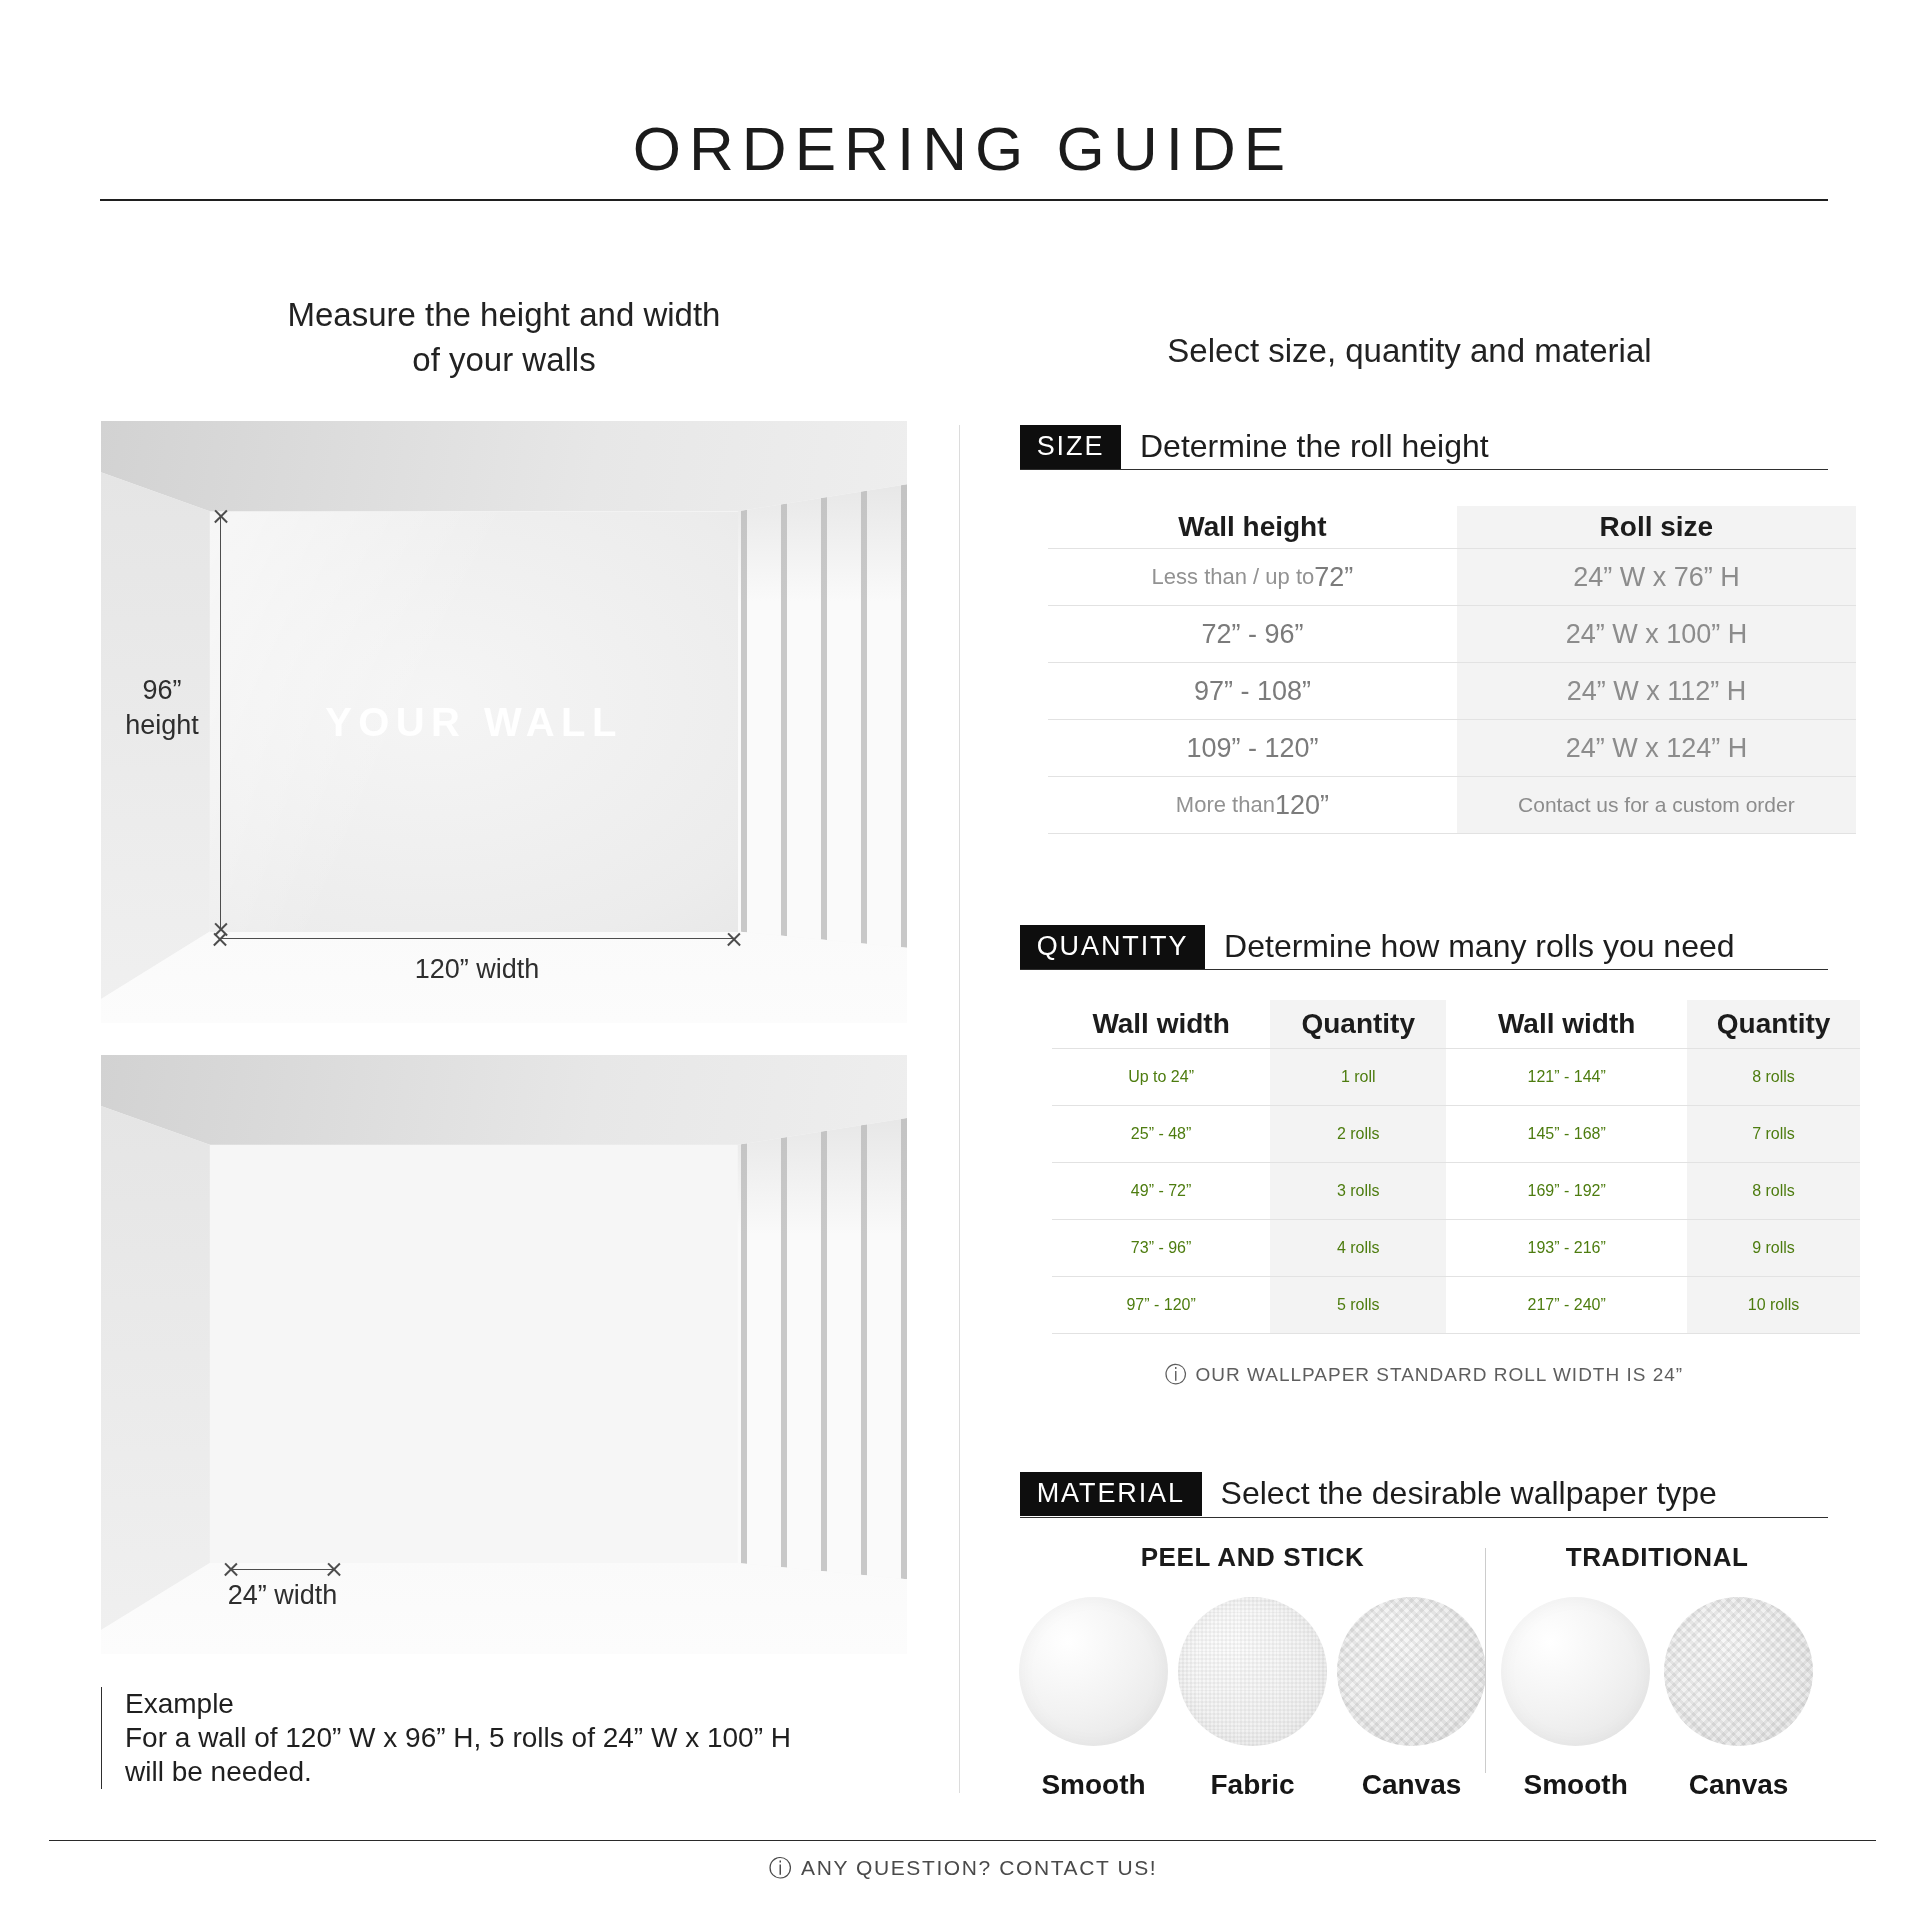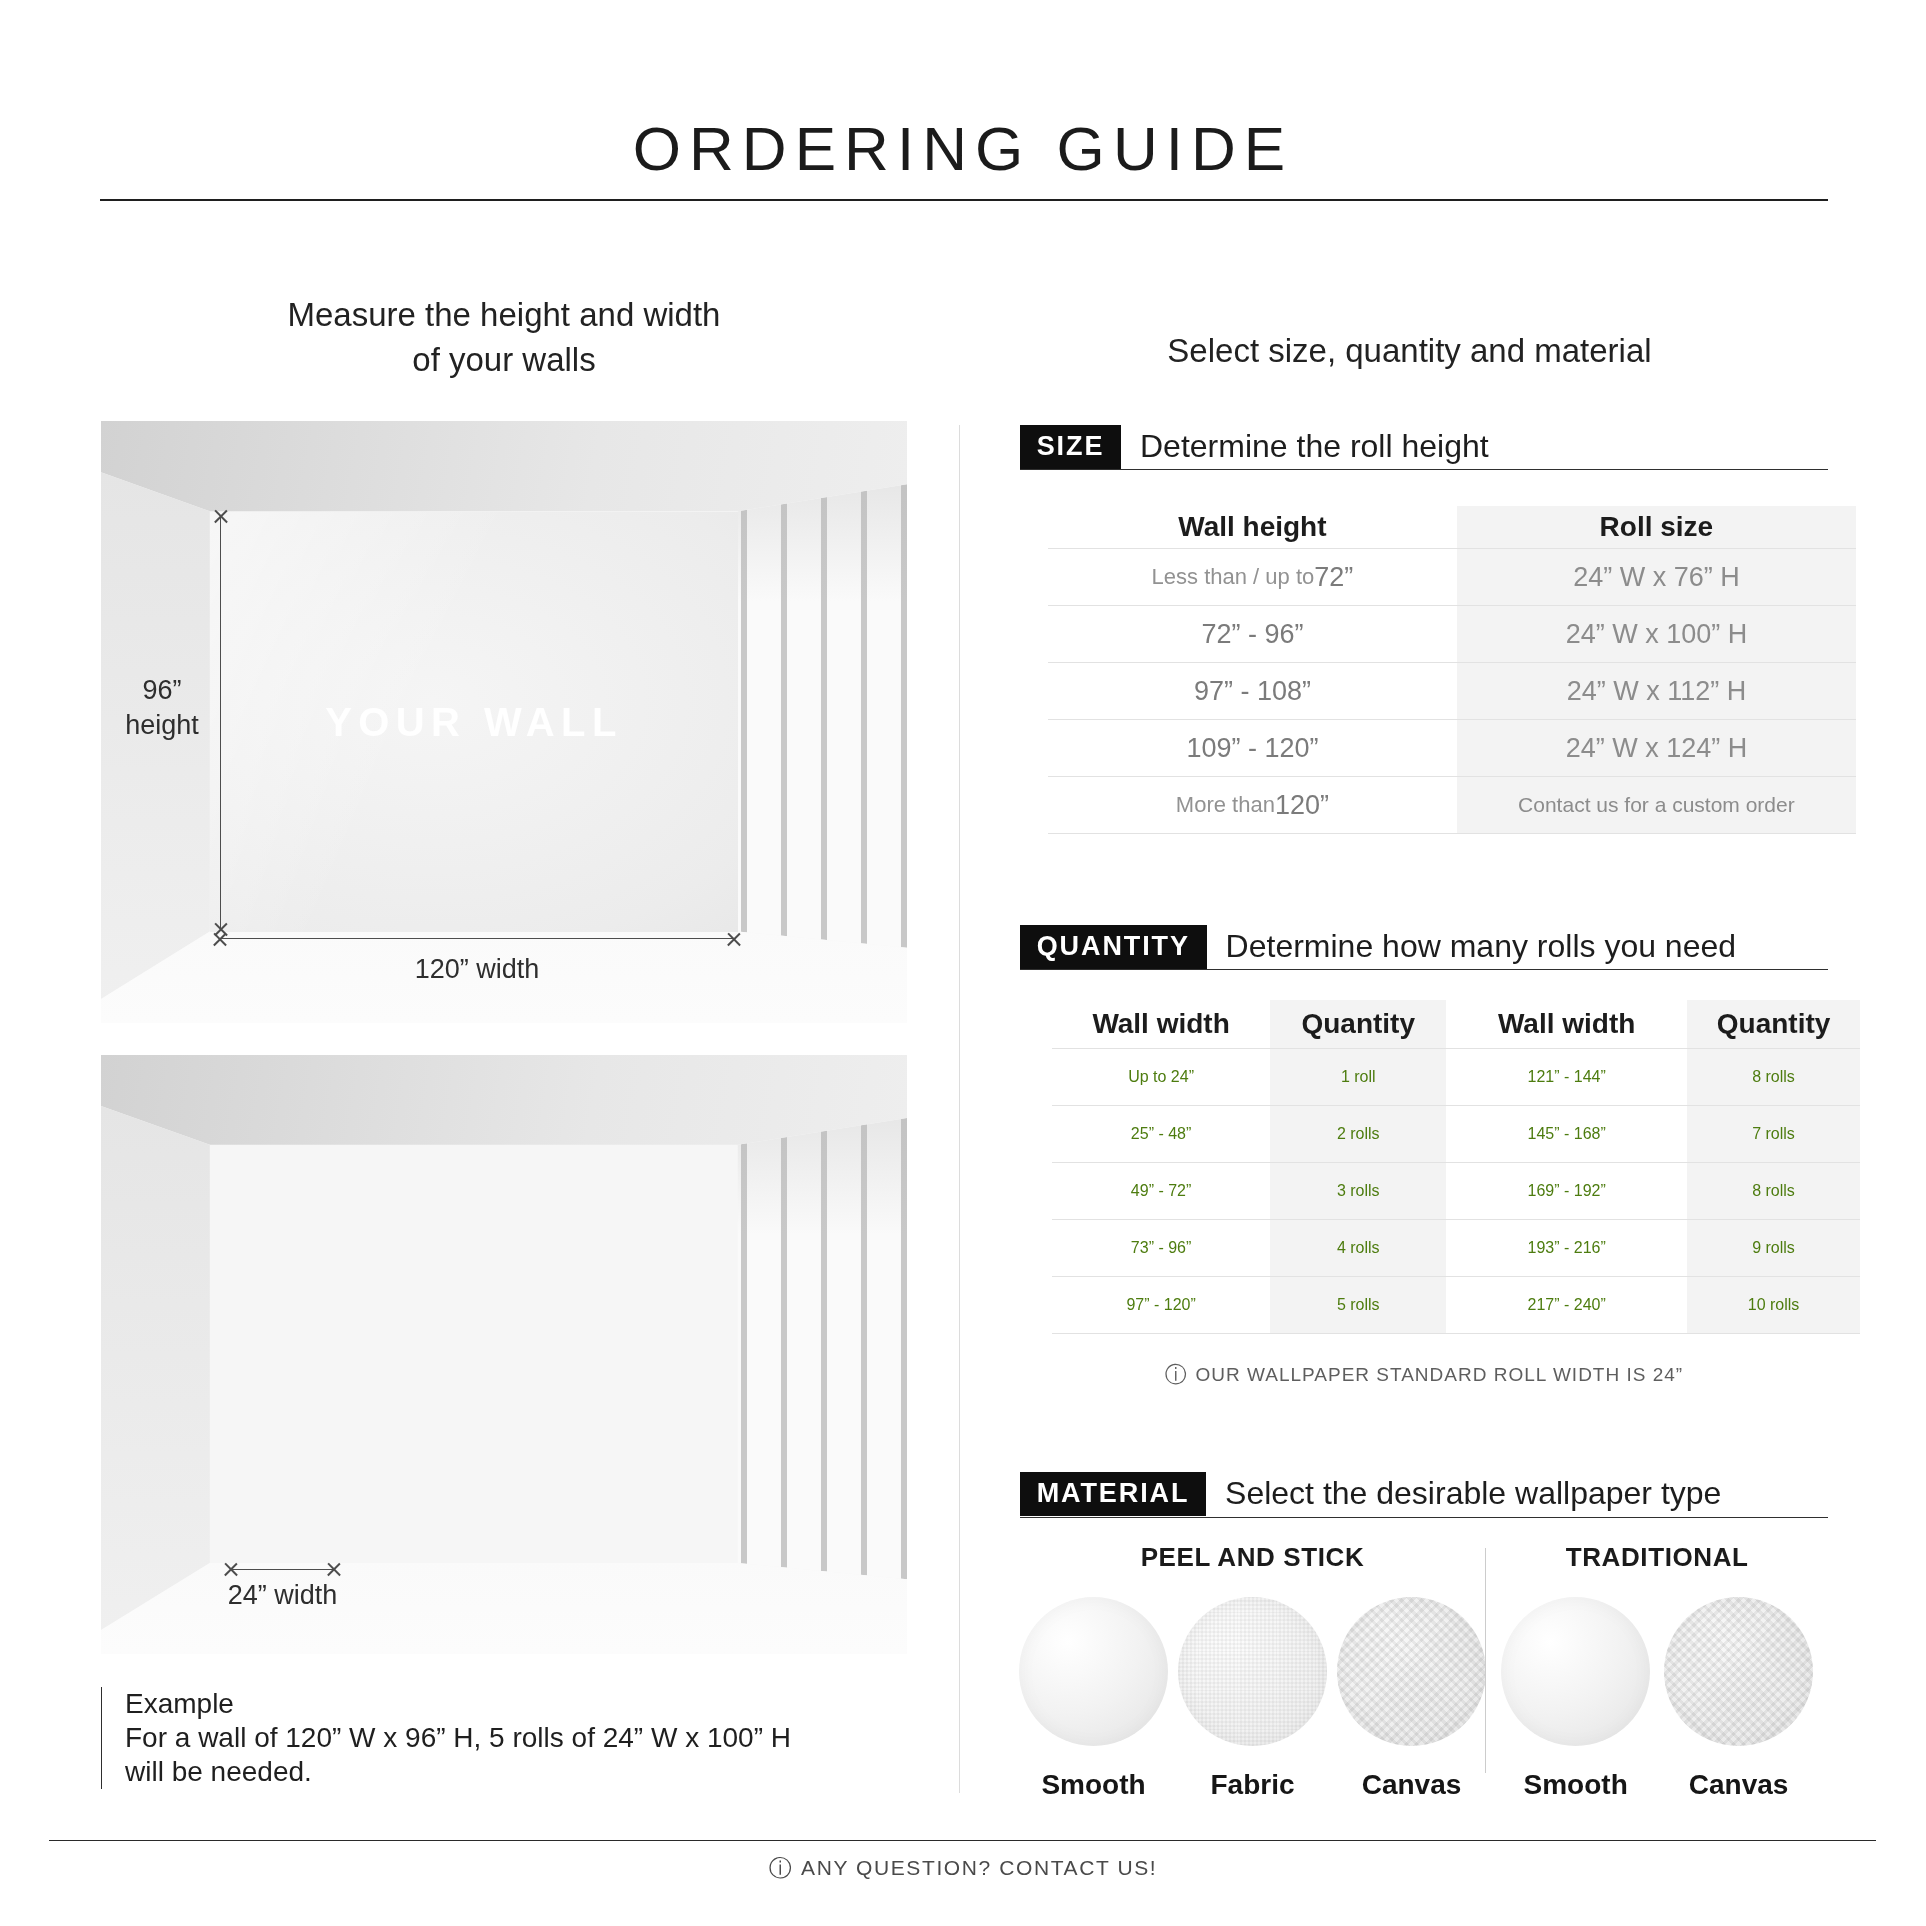--- a/index.html
+++ b/index.html
@@ -46,21 +46,21 @@
   .height-label{position:absolute;left:13px;top:252px;width:96px;text-align:center;font-size:27px;color:#2e2e2e;line-height:1.3;}
   .height-label span{display:block;}
   .width-label{position:absolute;text-align:center;font-size:27px;color:#2e2e2e;}
 
   
   .example{position:absolute;left:101px;top:1687px;width:790px;border-left:1.9px solid #2e2e2e;padding-left:23px;font-size:28px;color:#1f1f1f;line-height:1.22;}
   .example div{margin:0;}
 
   
   .section-head{position:absolute;left:1020px;width:808px;display:flex;align-items:center;gap:19px;}
-  .badge{background:#0e0e0e;color:#ffffff;font-weight:700;font-size:27px;letter-spacing:1.9px;padding:6.4px 16.7px;}
+  .badge{background:#0e0e0e;color:#ffffff;font-weight:400;font-size:27px;letter-spacing:1.9px;padding:6.4px 16.7px;}
   .section-sub{font-size:32px;color:#1d1d1d;font-weight:400;}
   .section-rule{position:absolute;left:1020px;width:808px;height:1.3px;background:#2f2f2f;}
 
   
   .size-table{position:absolute;left:1048px;top:506px;width:808px;}
   .s-row{display:grid;grid-template-columns:50.6% 49.4%;border-bottom:1.3px solid #e2e2e2;}
   .s-cell{display:flex;align-items:center;justify-content:center;min-height:56px;text-align:center;}
   .s-row.head .s-cell{min-height:42px;font-size:28px;font-weight:700;color:#1c1c1c;}
   .shade{background:#f3f3f3;}
   .wsmall{font-size:22px;color:#929292;}

